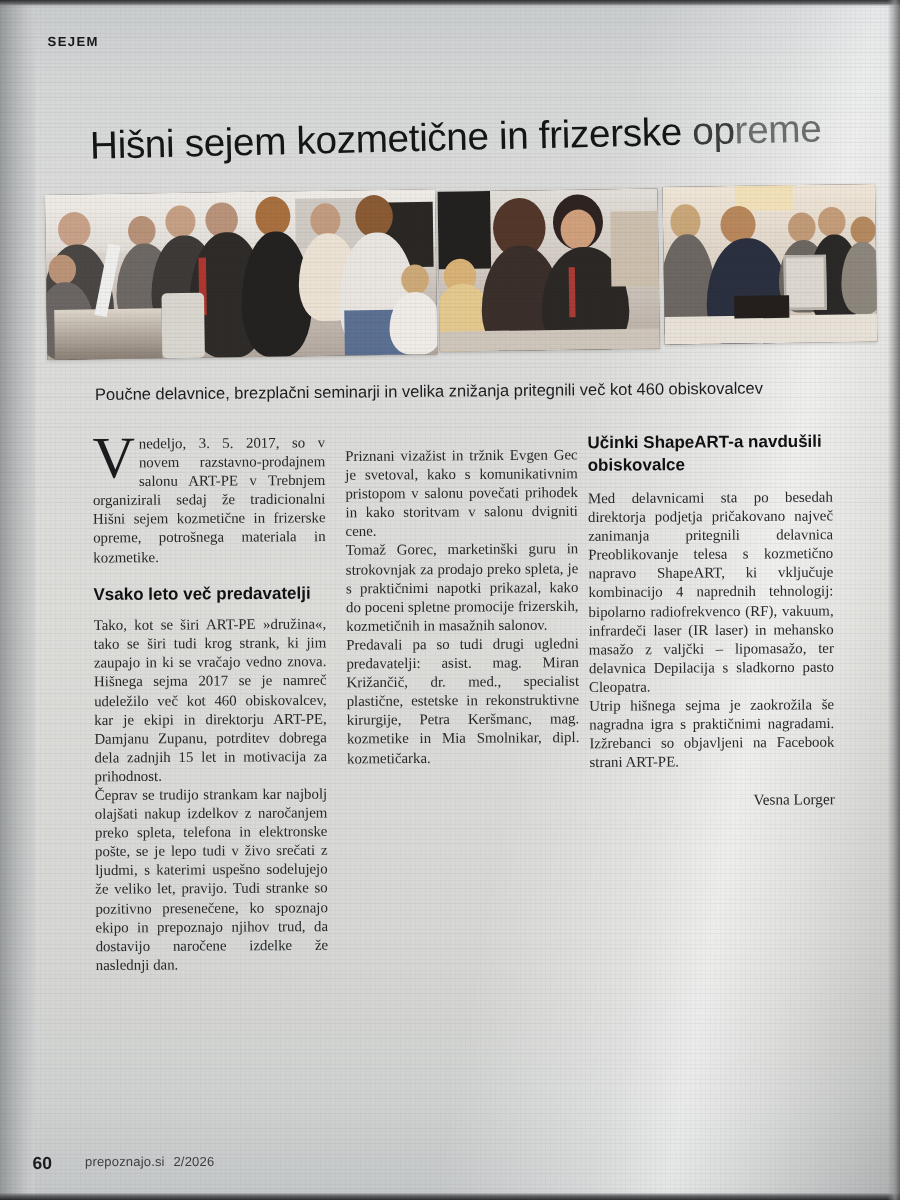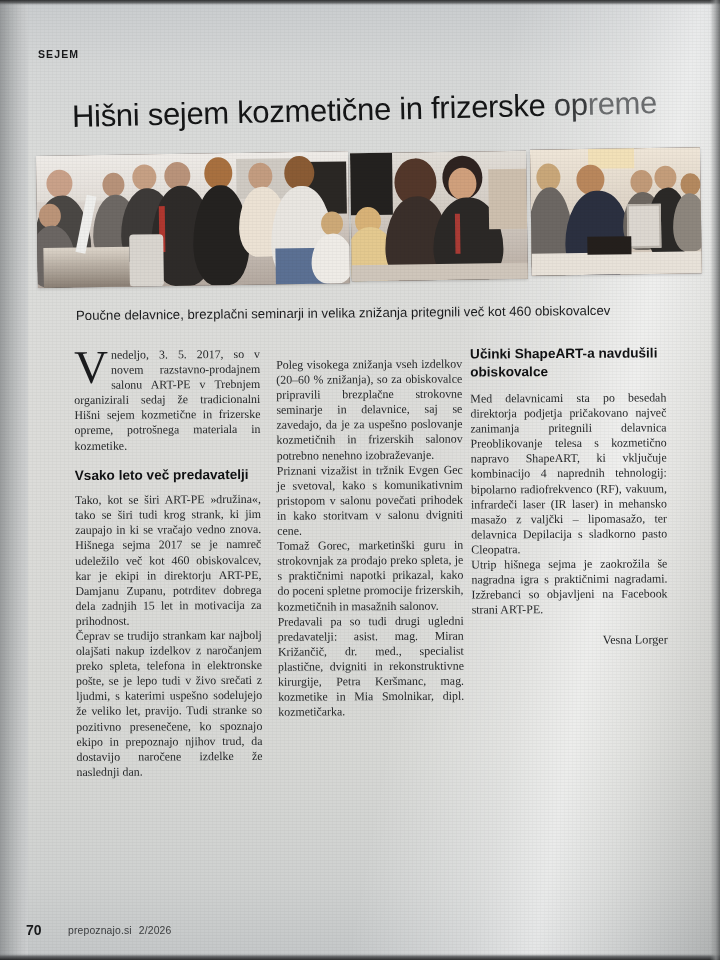--- a/index.html
+++ b/index.html
@@ -72,21 +72,21 @@
   #rightedge {
     position: absolute; right: 0; top: 0; bottom: 0; width: 10px;
     background: linear-gradient(270deg, #4a4c4d 0%, #8f9192 40%, rgba(200,202,203,0) 100%);
     opacity: 0.75;
   }
 
   
   .kicker {
     position: absolute;
     left: 38px;
-    top: 48px;
+    top: 28px;
     font-family: "Liberation Sans", sans-serif;
     font-weight: bold;
     font-size: 10.5px;
     letter-spacing: 1.1px;
     color: #18191b;
   }
 
   
   .headline {
     position: absolute;
@@ -348,31 +348,30 @@
 
     <div class="col c1">
       <p class="body"><span class="dropcap">V</span><span>nedeljo, 3. 5. 2017, so v novem razstavno-prodajnem salonu ART-PE v Trebnjem organizirali sedaj že tradicionalni Hišni sejem kozmetične in frizerske opreme, potrošnega materiala in kozmetike.</span></p>
       <div class="spacer"></div>
       <div class="subhead">Vsako leto več predavatelji</div>
       <p class="body">Tako, kot se širi ART-PE »družina«, tako se širi tudi krog strank, ki jim zaupajo in ki se vračajo vedno znova. Hišnega sejma 2017 se je namreč udeležilo več kot 460 obiskovalcev, kar je ekipi in direktorju ART-PE, Damjanu Zupanu, potrditev dobrega dela zadnjih 15 let in motivacija za prihodnost.</p>
       <p class="body">Čeprav se trudijo strankam kar najbolj olajšati nakup izdelkov z naročanjem preko spleta, telefona in elektronske pošte, se je lepo tudi v živo srečati z ljudmi, s katerimi uspešno sodelujejo že veliko let, pravijo. Tudi stranke so pozitivno presenečene, ko spoznajo ekipo in prepoznajo njihov trud, da dostavijo naročene izdelke že naslednji dan.</p>
     </div>
 
     <div class="col c2">
-      <p class="body gap">Poleg visokega znižanja vseh izdelkov (20–60 % znižanja), so za obiskovalce pripravili brezplačne strokovne seminarje in delavnice, saj se zavedajo, da je za uspešno poslovanje kozmetičnih in frizerskih salonov potrebno nenehno izobraževanje.</p>
       <p class="body gap">Priznani vizažist in tržnik Evgen Gec je svetoval, kako s komunikativnim pristopom v salonu povečati prihodek in kako storitvam v salonu dvigniti cene.</p>
       <p class="body">Tomaž Gorec, marketinški guru in strokovnjak za prodajo preko spleta, je s praktičnimi napotki prikazal, kako do poceni spletne promocije frizerskih, kozmetičnih in masažnih salonov.</p>
-      <p class="body">Predavali pa so tudi drugi ugledni predavatelji: asist. mag. Miran Križančič, dr. med., specialist plastične, dvigniti in rekonstruktivne kirurgije, Petra Keršmanc, mag. kozmetike in Mia Smolnikar, dipl. kozmetičarka.</p>
+      <p class="body">Predavali pa so tudi drugi ugledni predavatelji: asist. mag. Miran Križančič, dr. med., specialist plastične, estetske in rekonstruktivne kirurgije, Petra Keršmanc, mag. kozmetike in Mia Smolnikar, dipl. kozmetičarka.</p>
     </div>
 
     <div class="col c3">
       <div class="subhead">Učinki ShapeART-a navdušili obiskovalce</div>
       <p class="body gap">Med delavnicami sta po besedah direktorja podjetja pričakovano največ zanimanja pritegnili delavnica Preoblikovanje telesa s kozmetično napravo ShapeART, ki vključuje kombinacijo 4 naprednih tehnologij: bipolarno radiofrekvenco (RF), vakuum, infrardeči laser (IR laser) in mehansko masažo z valjčki – lipomasažo, ter delavnica Depilacija s sladkorno pasto Cleopatra.</p>
       <p class="body">Utrip hišnega sejma je zaokrožila še nagradna igra s praktičnimi nagradami. Izžrebanci so objavljeni na Facebook strani ART-PE.</p>
       <div class="byline">Vesna Lorger</div>
     </div>
   </div>
 
-  <div class="folio">70</div>
+  <div class="folio">60</div>
   <div class="imprint"><span>prepoznajo.si</span><span class="issue">2/2026</span></div>
 
   <div id="grain"></div>
 </div>
 
 </body></html>

